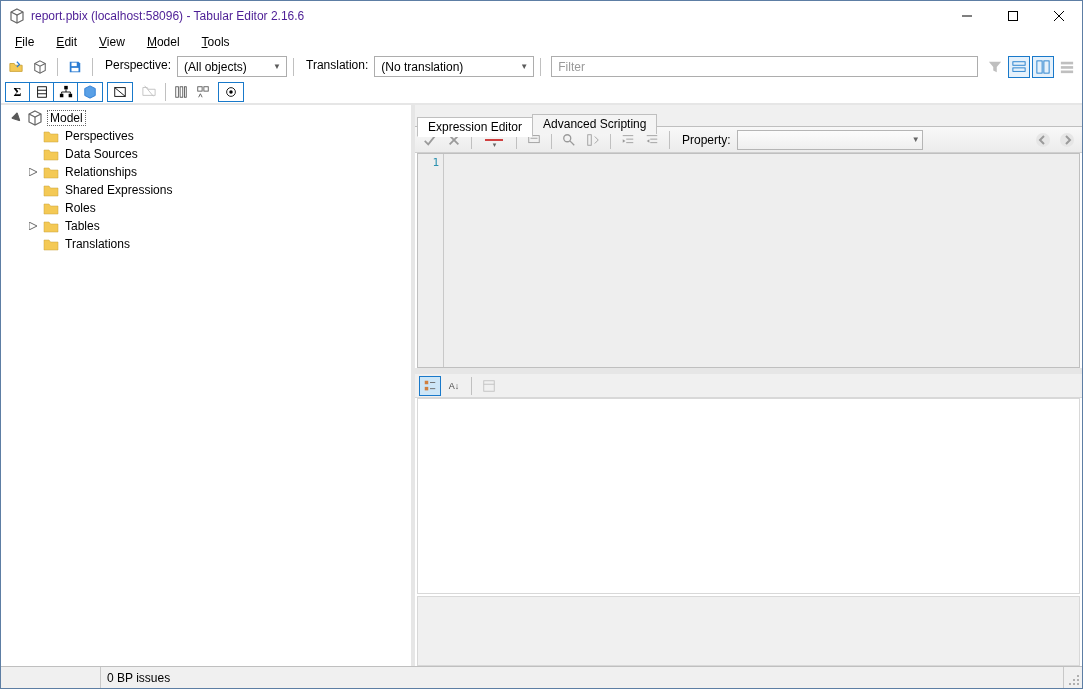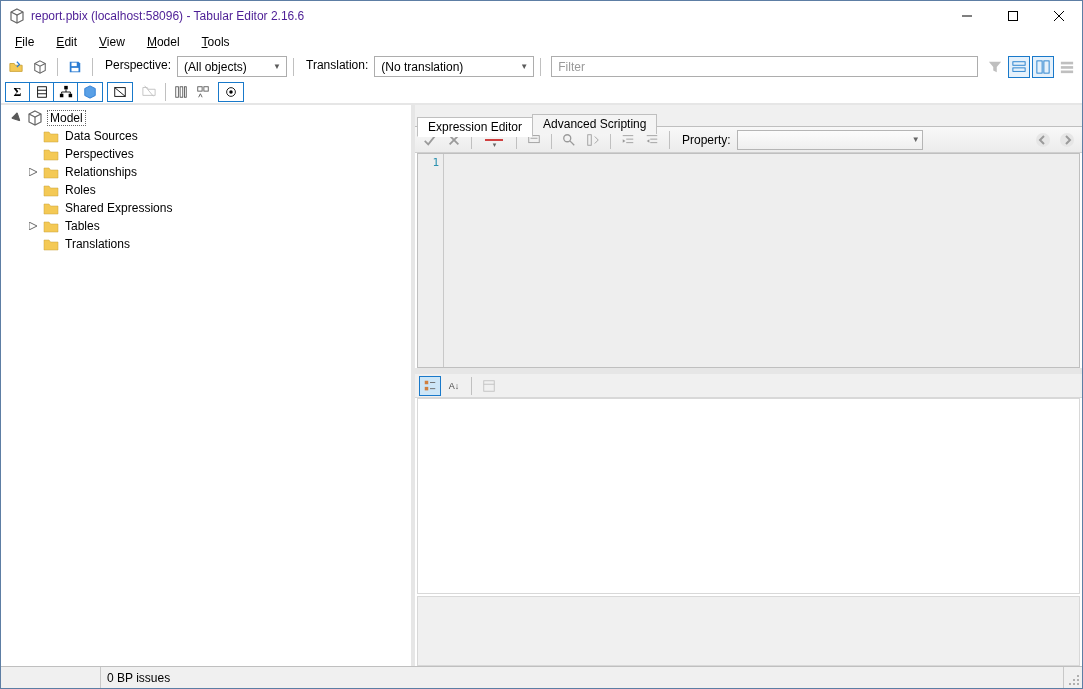--- a/index.html
+++ b/index.html
@@ -509,32 +509,32 @@
             </div>
             <ul id="tree-children">
                 <li>
                   <div class="row">
                     <span class="spacer"></span>
                     <span class="nicon">
                       <svg viewBox="0 0 16 14">
                         <path class="folder-icon" d="M1 3h5l1.5 2H15v8H1z"></path>
                       </svg>
                     </span>
-                    <span class="label">Data Sources</span>
+                    <span class="label">Perspectives</span>
                   </div>
                 </li>
                 <li>
                   <div class="row">
                     <span class="spacer"></span>
                     <span class="nicon">
                       <svg viewBox="0 0 16 14">
                         <path class="folder-icon" d="M1 3h5l1.5 2H15v8H1z"></path>
                       </svg>
                     </span>
-                    <span class="label">Perspectives</span>
+                    <span class="label">Data Sources</span>
                   </div>
                 </li>
                 <li>
                   <div class="row">
                     <span class="expander">
                       <svg viewBox="0 0 8 8">
                         <polygon points="0,0 8,4 0,8" fill="none" stroke="#6b6b6b"></polygon>
                       </svg>
                     </span>
                     <span class="nicon">
@@ -546,32 +546,32 @@
                   </div>
                 </li>
                 <li>
                   <div class="row">
                     <span class="spacer"></span>
                     <span class="nicon">
                       <svg viewBox="0 0 16 14">
                         <path class="folder-icon" d="M1 3h5l1.5 2H15v8H1z"></path>
                       </svg>
                     </span>
-                    <span class="label">Roles</span>
+                    <span class="label">Shared Expressions</span>
                   </div>
                 </li>
                 <li>
                   <div class="row">
                     <span class="spacer"></span>
                     <span class="nicon">
                       <svg viewBox="0 0 16 14">
                         <path class="folder-icon" d="M1 3h5l1.5 2H15v8H1z"></path>
                       </svg>
                     </span>
-                    <span class="label">Shared Expressions</span>
+                    <span class="label">Roles</span>
                   </div>
                 </li>
                 <li>
                   <div class="row">
                     <span class="expander">
                       <svg viewBox="0 0 8 8">
                         <polygon points="0,0 8,4 0,8" fill="none" stroke="#6b6b6b"></polygon>
                       </svg>
                     </span>
                     <span class="nicon">

